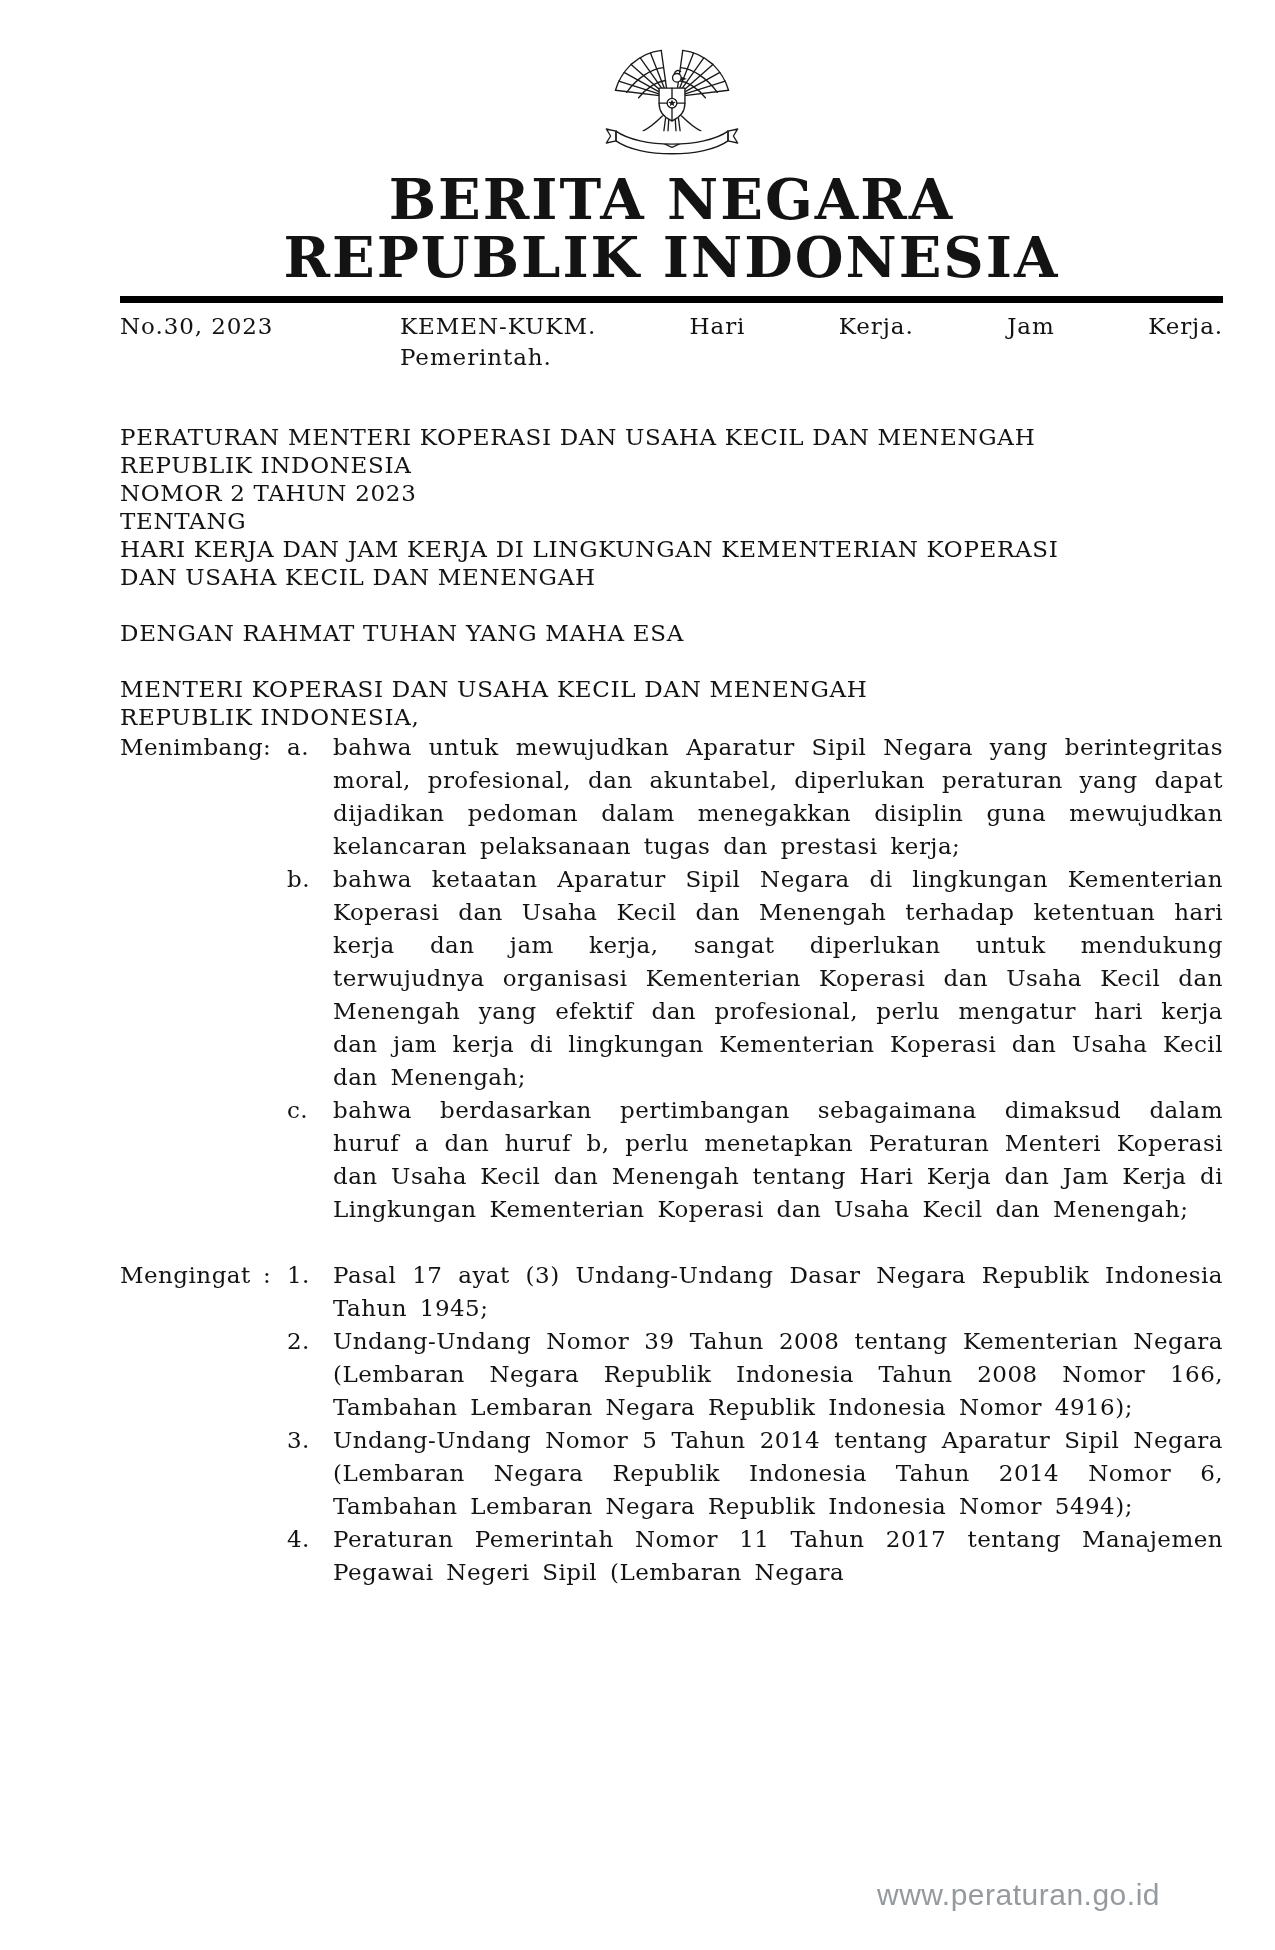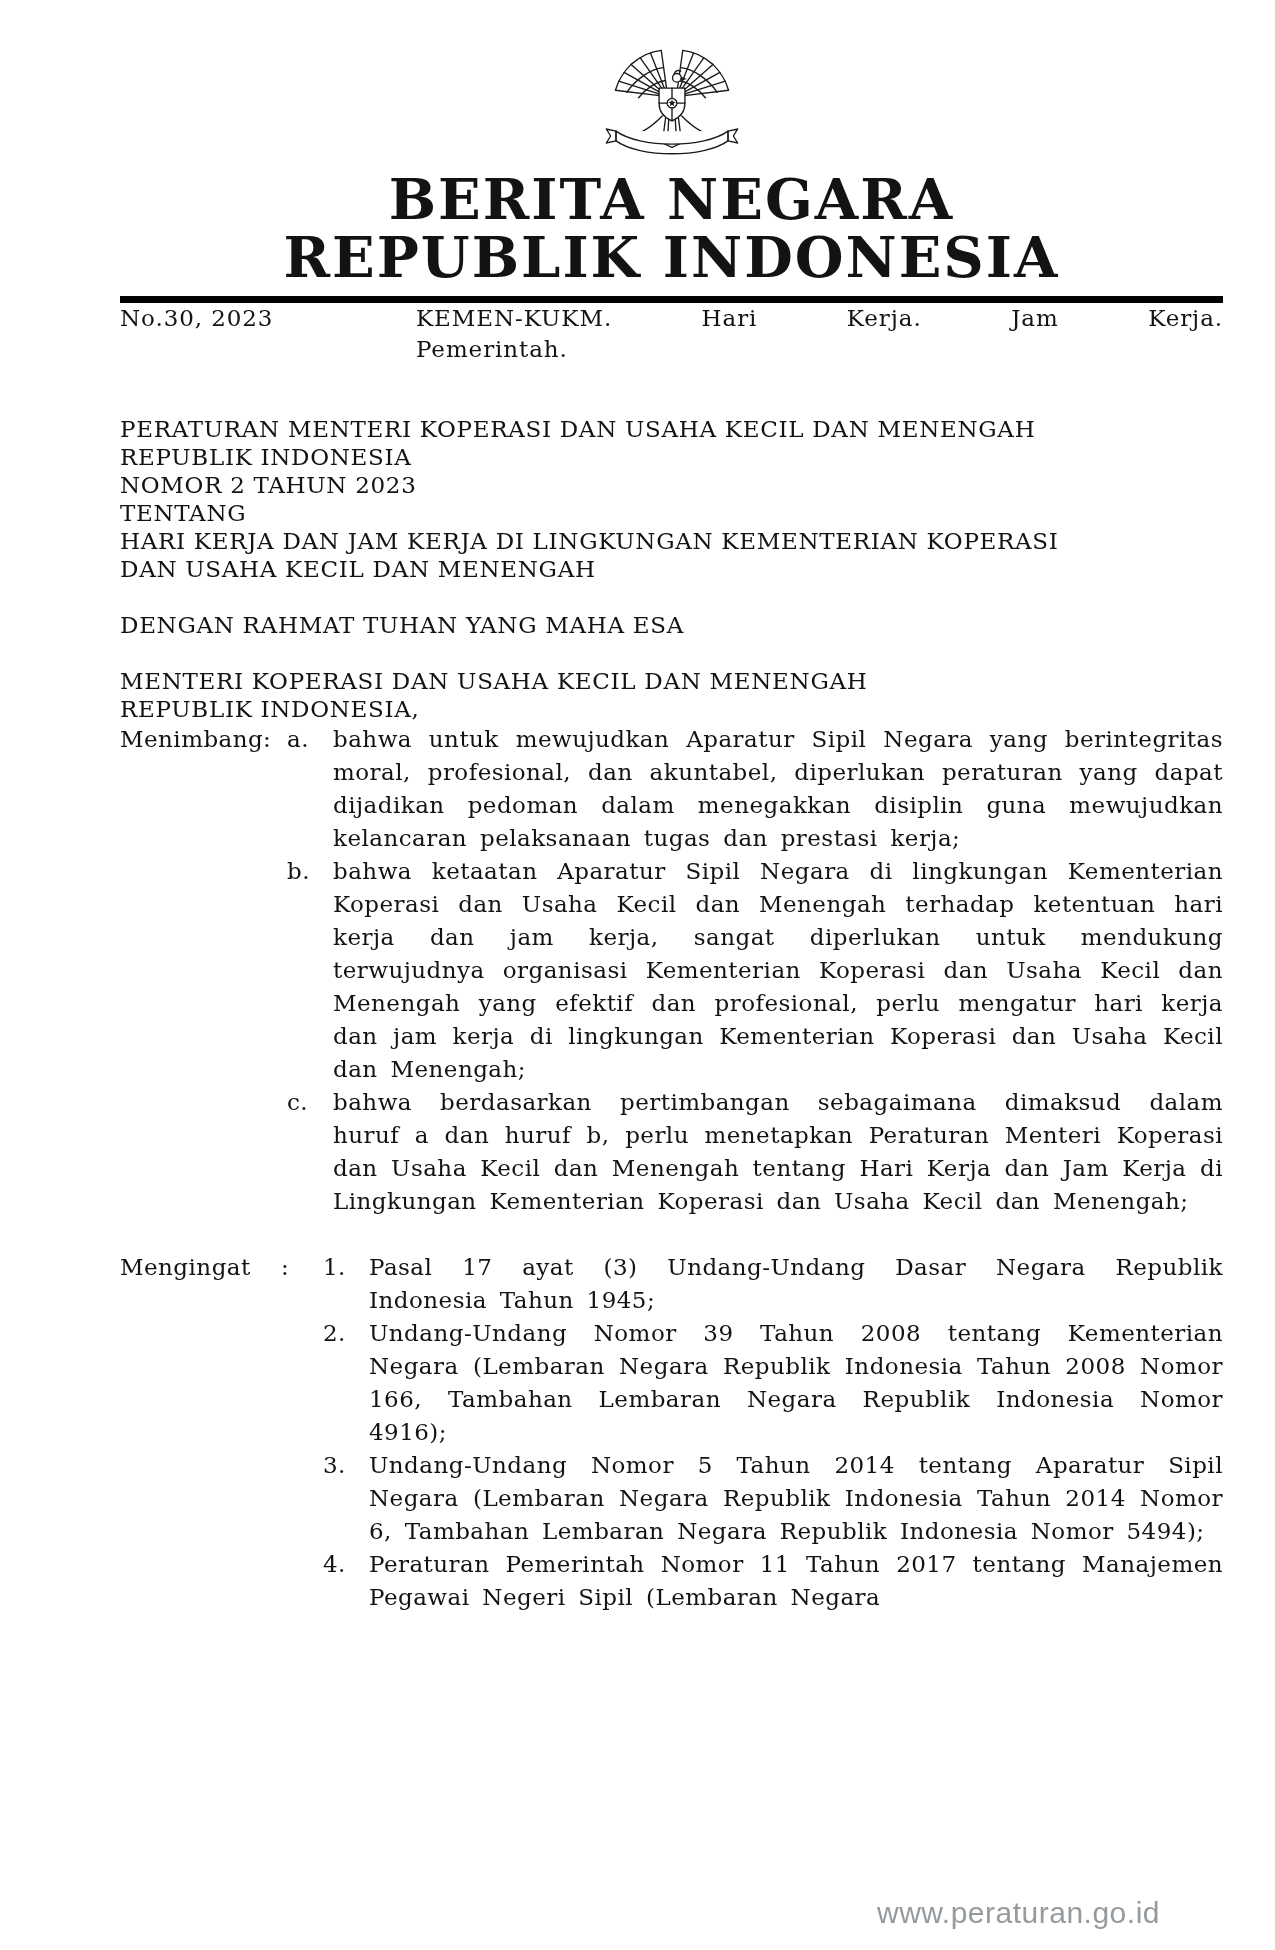--- a/index.html
+++ b/index.html
@@ -20,24 +20,24 @@
   .masthead-title {
     text-align: center;
     font-weight: bold;
     font-size: 56px;
     line-height: 1.04;
     letter-spacing: 2px;
   }
   .masthead-rule { border-bottom: 7px solid #000; margin-top: 10px; }
   .meta-row {
     display: flex;
+    margin-top: 8px;
     font-size: 23px;
     line-height: 31px;
     letter-spacing: 0.04em;
-    gap: 16px;
   }
   .issue-no { flex: 0 0 280px; width: 280px; }
   .subject { flex: 1; }
   .subject-l1 { display: block; text-align: justify; text-align-last: justify; }
   .subject-l2 { display: block; }
   .title-block {
     margin-top: 50px;
     font-size: 23px;
     line-height: 28px;
     letter-spacing: 0.03em;
@@ -46,27 +46,27 @@
   .authority { margin-top: 28px; }
   .clause {
     display: grid;
     grid-template-columns: 143px 24px 1fr;
     align-items: start;
     font-size: 23px;
     line-height: 33px;
     letter-spacing: 0.02em;
   }
   .considerations { }
-  .legal-basis { margin-top: 33px; gap: 18px; }
+  .legal-basis { margin-top: 33px; }
   .clause-item { display: grid; grid-template-columns: 46px 1fr; align-items: start; }
   .item-text { text-align: justify; text-justify: inter-word; word-spacing: 0.22em; }
   .watermark {
     position: absolute;
     right: 115px;
-    bottom: 20px;
+    bottom: 38px;
     font-family: "Liberation Sans", "DejaVu Sans", sans-serif;
     font-size: 30px;
     color: #949a9e;
     letter-spacing: 0.5px;
   }
 </style>
 </head>
 <body>
 
 <div class="page">

